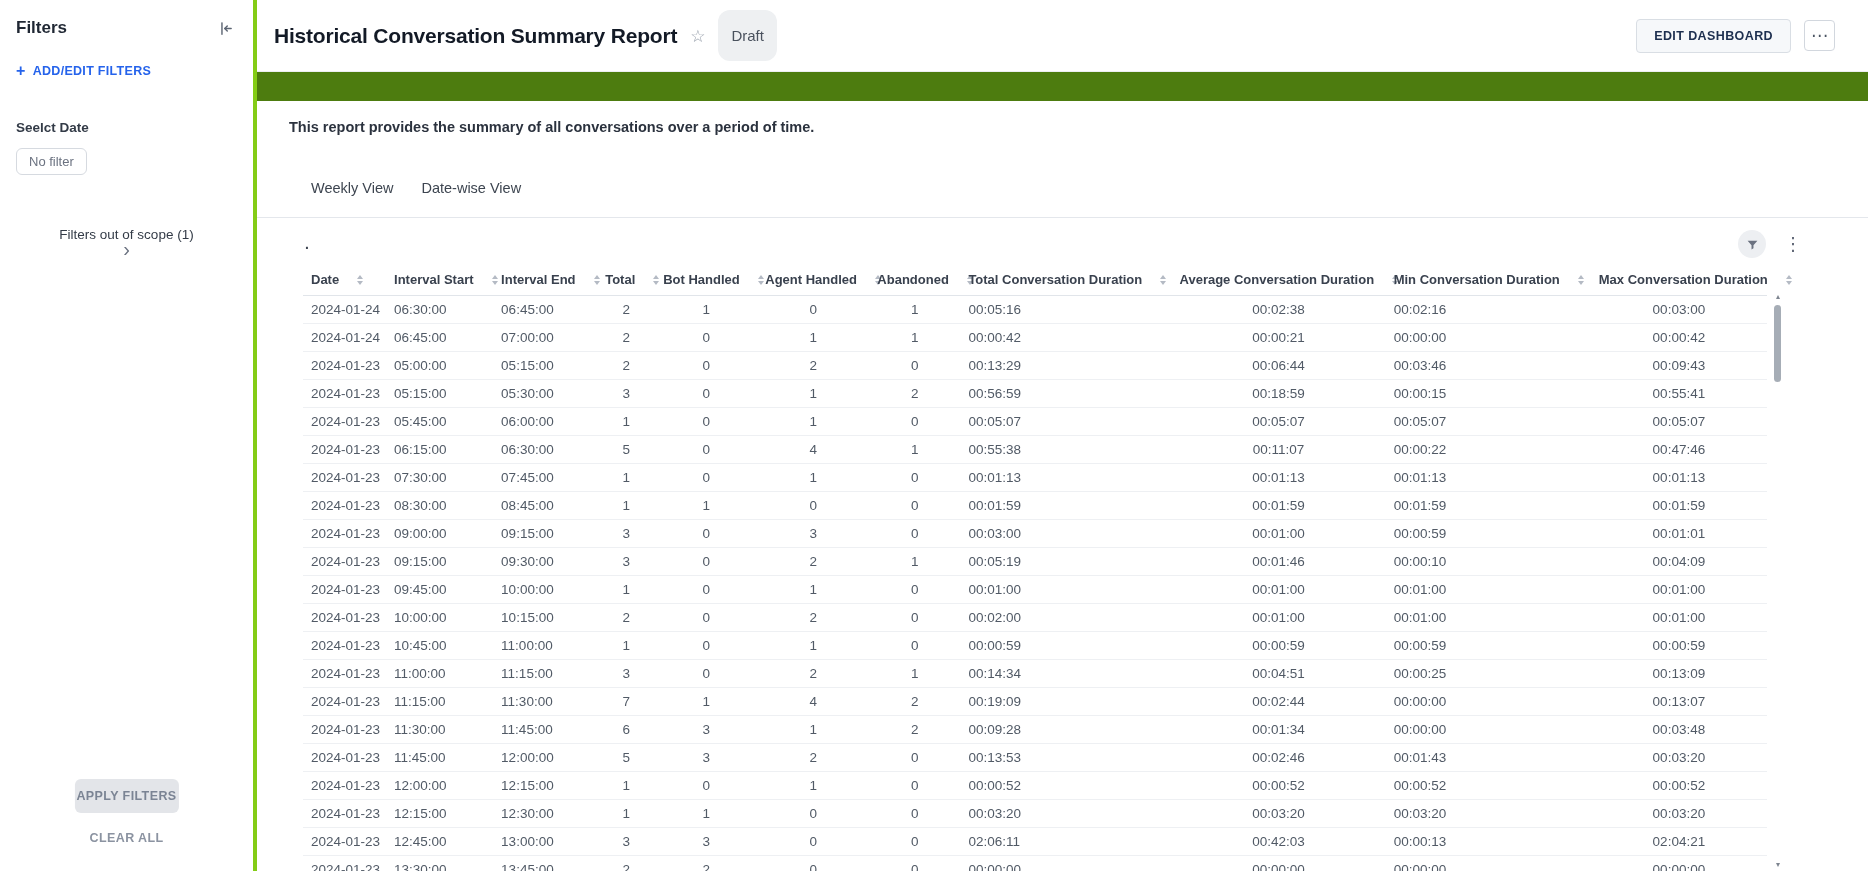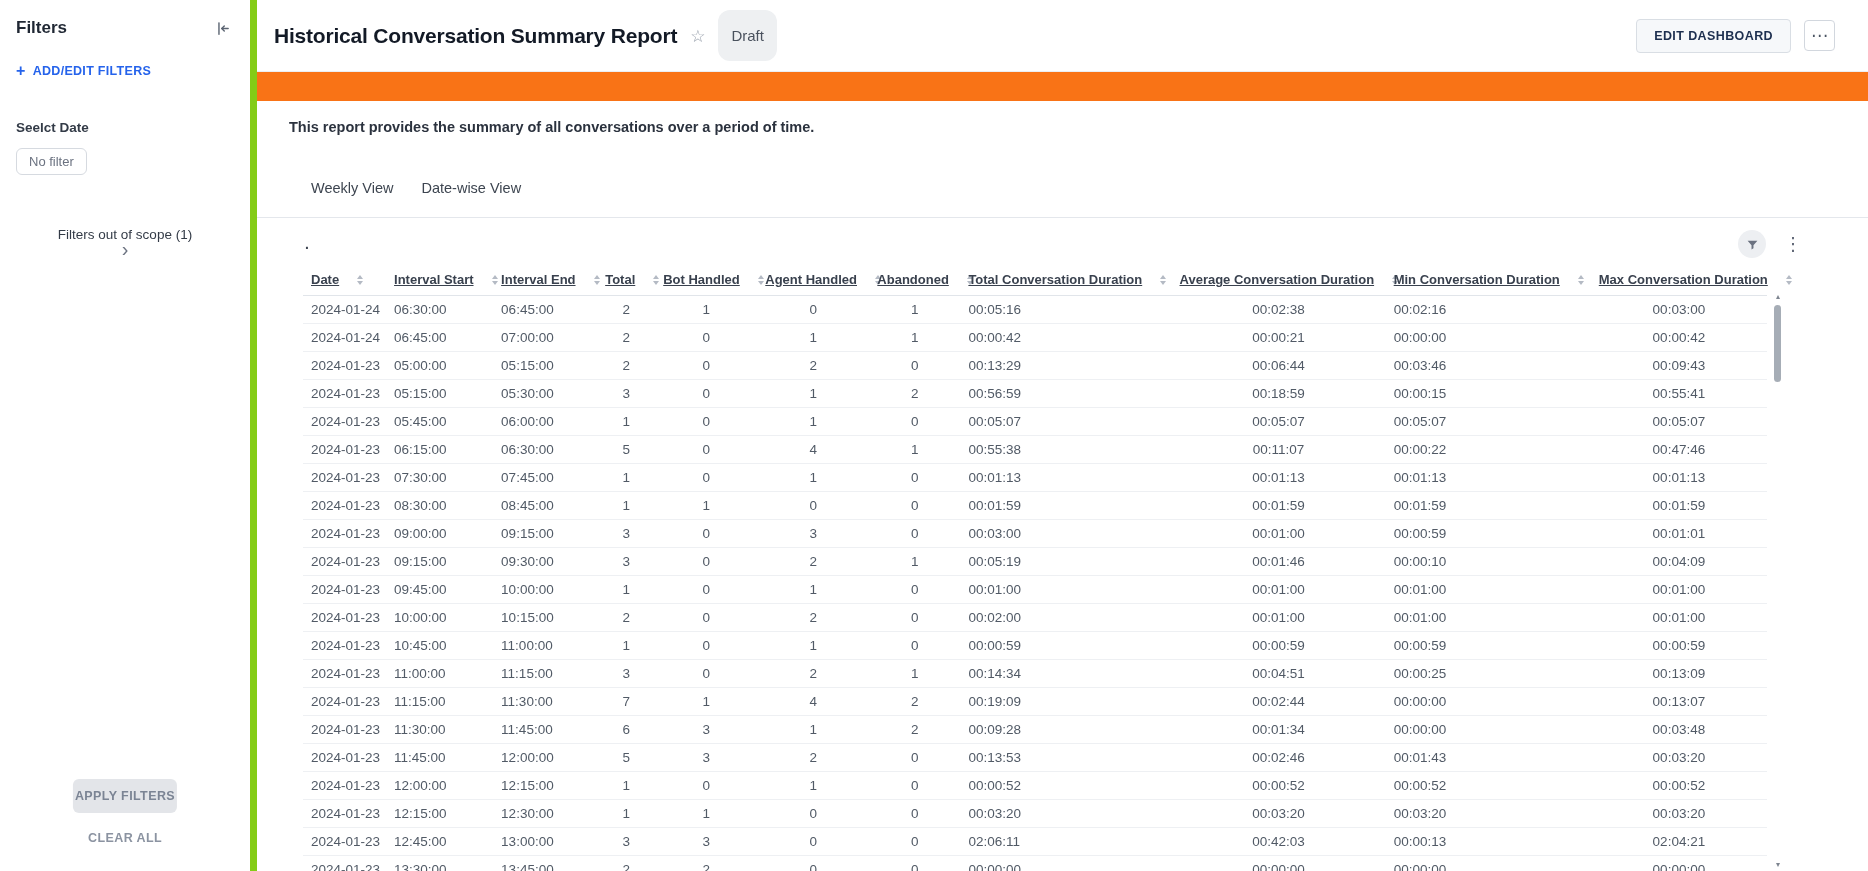--- a/index.html
+++ b/index.html
@@ -1,21 +1,21 @@
 <!DOCTYPE html>
 <html><head>
 <meta charset="utf-8">
 <style>
   * { box-sizing: border-box; margin: 0; padding: 0; }
   html,body { width:1868px; height:871px; overflow:hidden; background:#fff;
     font-family:"Liberation Sans","DejaVu Sans",sans-serif; }
   .app { display:flex; width:1868px; height:871px; }
 
   
-  .sidebar { width:257px; min-width:257px; background:#fff; border-right:7px solid #84cc16;
+  .sidebar { width:257px; min-width:257px; background:#fff; border-right:4px solid #84cc16;
     padding:16px 16px 0 16px; position:relative; }
   .sidebar-header { display:flex; align-items:center; justify-content:space-between; }
   .filters-title { font-size:17px; font-weight:700; color:#1f2733; }
   .collapse-btn { width:24px; height:24px; display:flex; align-items:center; justify-content:center;
     cursor:pointer; border-radius:4px; }
   .add-filters { margin-top:24px; display:flex; align-items:center; gap:7px; color:#2563eb;
     font-size:12.5px; font-weight:700; letter-spacing:.3px; cursor:pointer; }
   .add-filters .plus { font-size:16px; font-weight:700; line-height:12px; }
   .section-label { margin-top:42px; font-size:13.5px; font-weight:700; color:#333b47; }
   .chip { margin-top:13px; display:inline-block; border:1px solid #d6dae0; border-radius:6px;
@@ -24,21 +24,21 @@
     font-size:13.5px; color:#333b47; cursor:pointer;flex-direction:column; }
   .chev-right { font-size:20px; color:#6b7280; line-height:14px; }
   .apply-btn { position:absolute; bottom:58px; left:50%; transform:translateX(-50%);
     background:#e3e5e9; color:#7b8494; border:none; border-radius:6px; padding:10px 2px;
     font-size:12.5px; font-weight:700; letter-spacing:.4px; cursor:pointer;
     font-family:inherit; white-space:nowrap; }
   .clear-all { position:absolute; bottom:26px; left:50%; transform:translateX(-50%);
     color:#8b93a1; font-size:12.5px; font-weight:700; letter-spacing:.4px; cursor:pointer; }
 
   
-  .main { flex:1; display:flex; flex-direction:column; background:#f97316; min-width:0; }
+  .main { flex:1; display:flex; flex-direction:column; background:#4d7c0f; min-width:0; }
   .page-header { background:#fff; height:72px; display:flex; align-items:center;
     padding:0 33px 0 17px; border-bottom:1px solid #eceef2; }
   .title-group { display:flex; align-items:center; gap:13px; }
   .page-title { font-size:21px; font-weight:700; color:#131a26; letter-spacing:-.2px; }
   .star-icon { font-size:17px; color:#98a0ac; cursor:pointer; margin-top:2px; }
   .status-badge { background:#eef0f2; color:#4a525e; font-size:15px; border-radius:12px;
     padding:17px 13px; }
   .header-spacer { flex:1; }
   .edit-dashboard-btn { background:#f6f8fa; border:1px solid #d9dee4; color:#1d2f4f;
     font-size:12.5px; font-weight:700; letter-spacing:.4px; border-radius:4px;
@@ -67,21 +67,21 @@
   table { border-collapse:collapse; table-layout:fixed; width:1464px; }
   th { font-size:13px; font-weight:700; color:#39414e; padding:9px 8px 8px;
     border-bottom:1px solid #e1e5ea; white-space:nowrap; cursor:pointer; }
   td { font-size:13.5px; color:#515a66; padding:5px 8px; line-height:17px;
     border-bottom:1px solid #eef0f3; white-space:nowrap; overflow:hidden; }
   .col-0{width:83px} .col-1{width:107px} .col-2{width:104px} .col-3{width:58px}
   .col-4{width:102px} .col-5{width:112px} .col-6{width:91px} .col-7{width:211px}
   .col-8{width:214px} .col-9{width:205px} .col-10{width:176px}
   .col-0,.col-1,.col-2,.col-7,.col-9 { text-align:left; }
   .col-3,.col-4,.col-5,.col-6,.col-8,.col-10 { text-align:center; }
-  .th-inner { display:inline-flex; align-items:center; gap:18px; vertical-align:middle;text-decoration:underline; }
+  .th-inner { display:inline-flex; align-items:center; gap:18px; vertical-align:middle; }
   .sort { display:inline-flex; flex-direction:column; gap:2px; }
   .sort i { display:block; width:0; height:0; border-left:3.5px solid transparent;
     border-right:3.5px solid transparent; }
   .sort .s-up { border-bottom:4px solid #b4bac4; }
   .sort .s-dn { border-top:4px solid #b4bac4; }
 
   .vscroll { position:absolute; left:1516px; top:192px; height:576px; width:10px; }
   .vscroll .arrow { position:absolute; left:0; width:10px; text-align:center; font-size:8px;
     color:#7e8590; line-height:8px; }
   .vscroll .arrow.up { top:0; }

